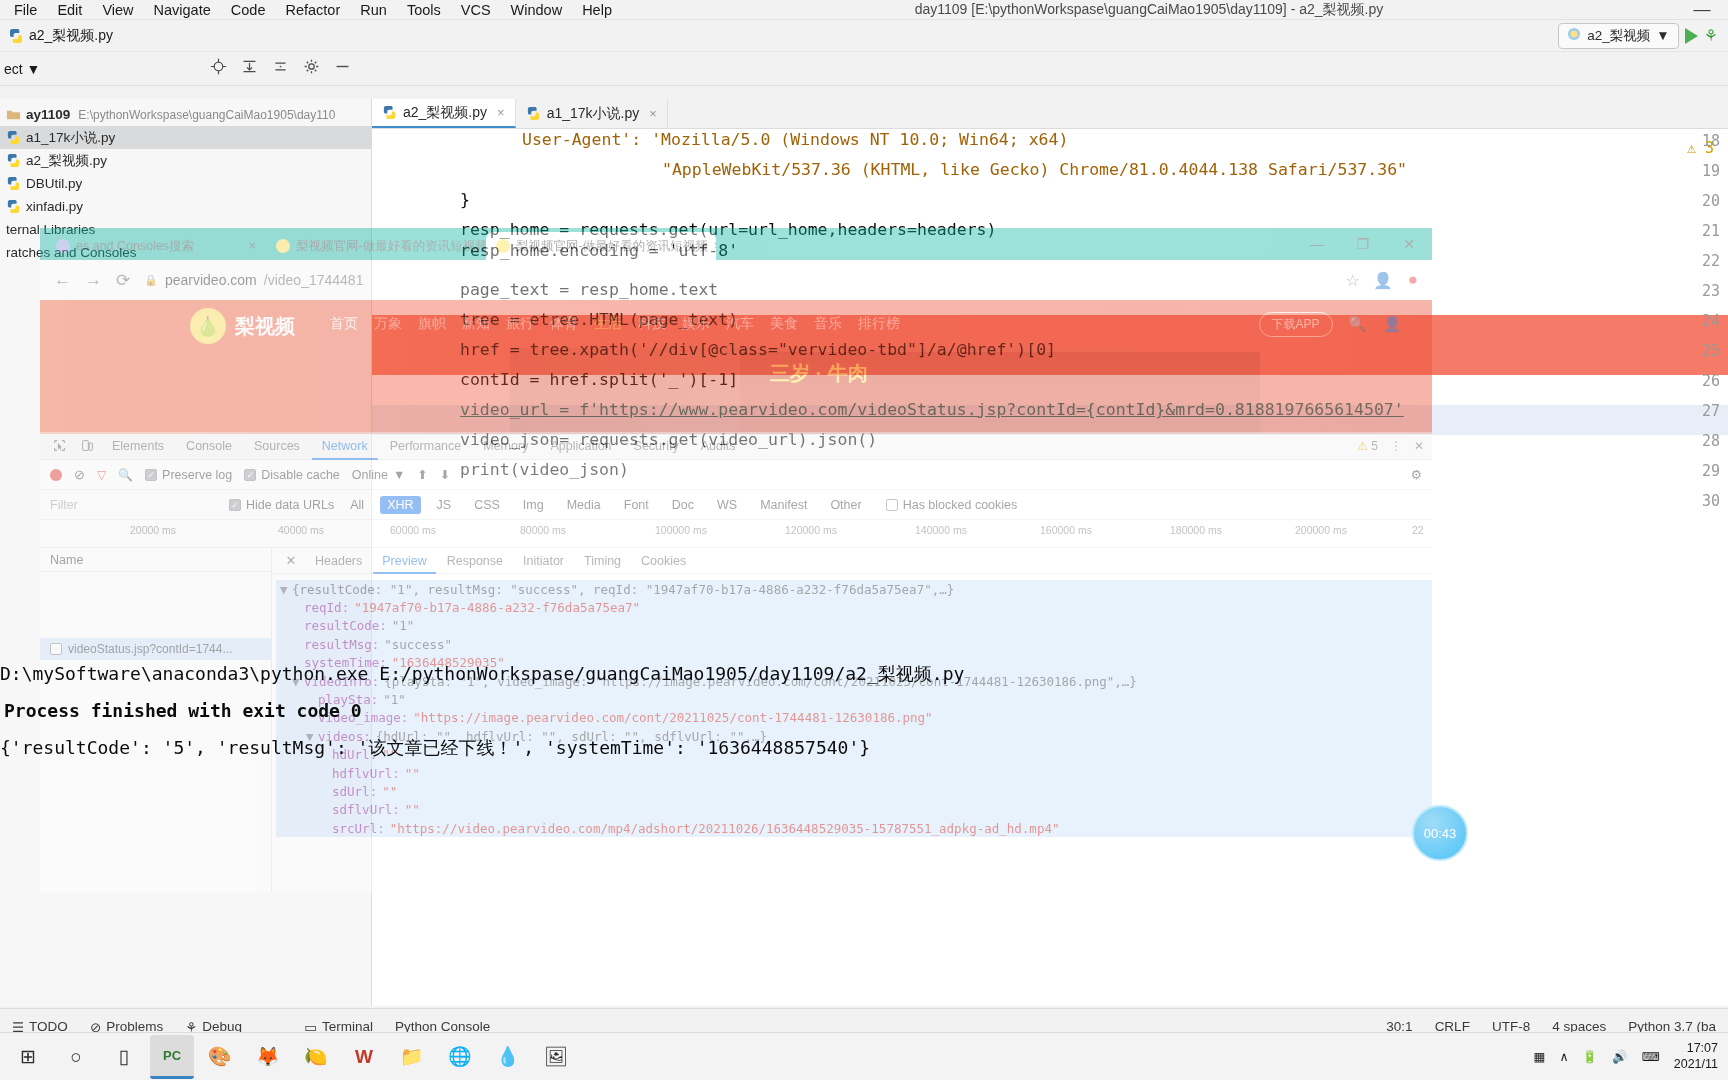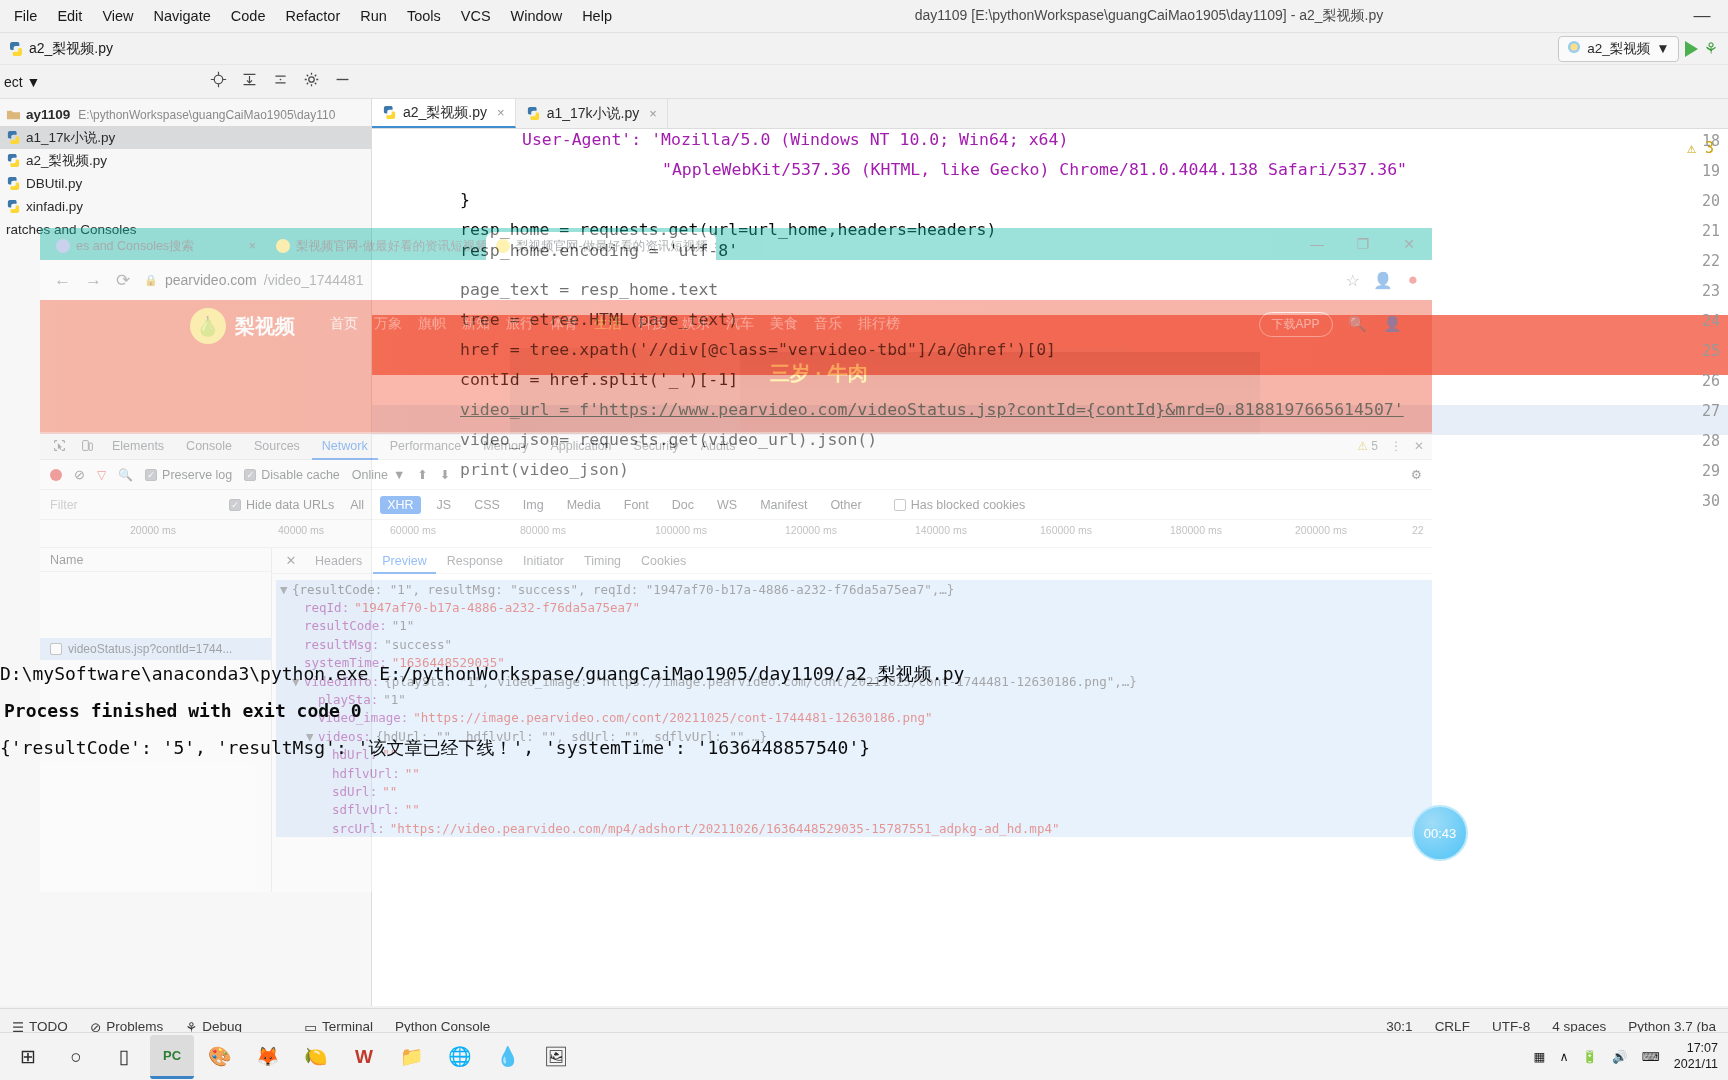--- a/index.html
+++ b/index.html
@@ -4,21 +4,21 @@
 <style>
   * { box-sizing: border-box; margin:0; padding:0; }
   html,body { width:1728px; height:1080px; overflow:hidden; background:#fff; }
   body { font-family:"Liberation Sans", sans-serif; font-size:13px; color:#2b2b2b; }
 
   #root { position:relative; width:1728px; height:1080px; }
 
   
   .ide { position:absolute; inset:0; background:#f2f2f2; }
 
-  .menubar { height:33px; background:#f2f2f2; display:flex; align-items:center;
+  .menubar { height:20px; background:#f2f2f2; display:flex; align-items:center;
              padding-left:4px; border-bottom:1px solid #e2e2e2; }
   .menubar .mi { padding:3px 10px; font-size:14.5px; color:#1a1a1a; white-space:nowrap; }
   .menubar .wintitle { flex:1; text-align:center; font-size:14px; color:#4a4a4a; }
   .winbtns { display:flex; }
   .winbtn { width:52px; height:33px; display:flex; align-items:center; justify-content:center;
             font-size:17px; color:#3a3a3a; }
 
   .navbar { height:32px; background:#f2f2f2; display:flex; align-items:center;
             padding-left:8px; border-bottom:1px solid #e6e6e6; }
   .navbar .crumbicon { width:16px;height:16px;margin-right:5px; }
@@ -54,21 +54,21 @@
   .etab.active { background:#fff; border-bottom:2px solid #3f8fd0; }
   .etab .x { color:#999; font-size:13px; margin-left:4px; }
   .pyicon { width:15px;height:15px;flex:none; }
 
   .codearea { position:absolute; top:30px; left:0; right:0; bottom:0; overflow:hidden;
               font-family:"DejaVu Sans Mono", monospace; font-size:16.5px; }
   .gutter { position:absolute; left:0; top:0; width:58px; bottom:0; background:#fff; }
   .gnum { position:absolute; right:8px; color:#999; font-size:15px; }
   .codeline { position:absolute; left:88px; white-space:pre; }
   .hl-row { position:absolute; left:0; right:0; height:30px; background:#f2553d; opacity:.78; }
-  .cur-row { position:absolute; left:0; right:0; height:30px; background:#e8eef7; } .plain{color:#080808;} .teal{color:#a21caf;}
+  .cur-row { position:absolute; left:0; right:0; height:30px; background:#e8eef7; } .plain{color:#080808;} .teal{color:#a16207;}
   .link{color:#1a7f7f; text-decoration:underline;}
   .warnicon { position:absolute; right:14px; top:10px; color:#c8a000; font-size:15px; }
   .statusbar { position:absolute; left:0; right:0; bottom:36px; height:36px;
                background:#f2f2f2; border-top:1px solid #dcdcdc;
                display:flex; align-items:center; font-size:13.5px; color:#3a3a3a; }
   .sb-left { display:flex; align-items:center; gap:22px; padding-left:12px; }
   .sb-item { display:flex; align-items:center; gap:5px; }
   .sb-right { margin-left:auto; display:flex; align-items:center; gap:22px; padding-right:12px; }
 
   
@@ -298,20 +298,23 @@
         <div class="trow">
           <span class="fi">
             <svg width="15" height="15" viewBox="0 0 16 16">
                 <path d="M7.5 1h1.8c1.3 0 2 .6 2 1.8V5H7.8c-1.4 0-2.2.8-2.2 2.1V9H3.8C2.6 9 2 8.3 2 7V3.4C2 2 2.7 1 4.2 1h3.3z" fill="#3C78AA"></path>
                 <path d="M8.5 15H6.7c-1.3 0-2-.6-2-1.8V11h3.5c1.4 0 2.2-.8 2.2-2.1V7h1.8c1.2 0 1.8.7 1.8 2v3.6c0 1.4-.7 2.4-2.2 2.4H8.5z" fill="#FDD835"></path>
               </svg>
           </span>
           <span>xinfadi.py</span>
         </div>
         <div class="trow">
+          <span>ternal Libraries</span>
+        </div>
+        <div class="trow">
           <span>ratches and Consoles</span>
         </div>
       </div>
     </div>
 
     <div class="editor">
       <div class="tabstrip">
         <div class="etab active">
           <span class="pyicon">
             <svg width="15" height="15" viewBox="0 0 16 16">
@@ -572,21 +575,21 @@
       <span class="ftype on">XHR</span>
       <span class="ftype">JS</span>
       <span class="ftype">CSS</span>
       <span class="ftype">Img</span>
       <span class="ftype">Media</span>
       <span class="ftype">Font</span>
       <span class="ftype">Doc</span>
       <span class="ftype">WS</span>
       <span class="ftype">Manifest</span>
       <span class="ftype">Other</span>
-      <span class="ck" style="margin-left:16px">
+      <span class="ck" style="margin-left:8px">
         <span class="ckbox" style="background:#fff"></span>
         <span>Has blocked cookies</span>
       </span>
     </div>
 
     <div class="timeline">
       <span class="tmark" style="left:90px">20000 ms</span>
       <span class="tmark" style="left:238px">40000 ms</span>
       <span class="tmark" style="left:350px">60000 ms</span>
       <span class="tmark" style="left:480px">80000 ms</span>

